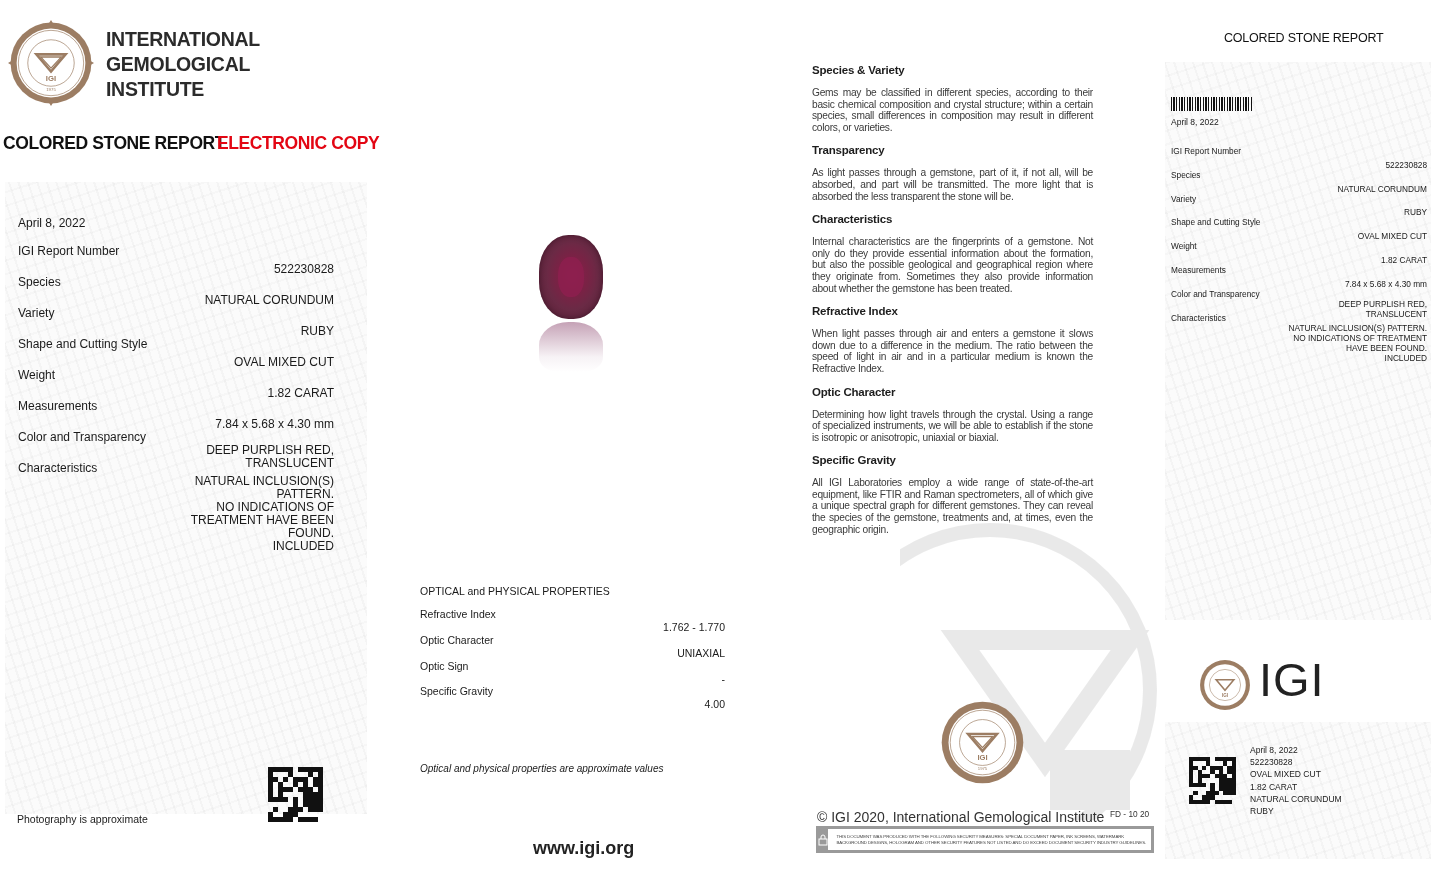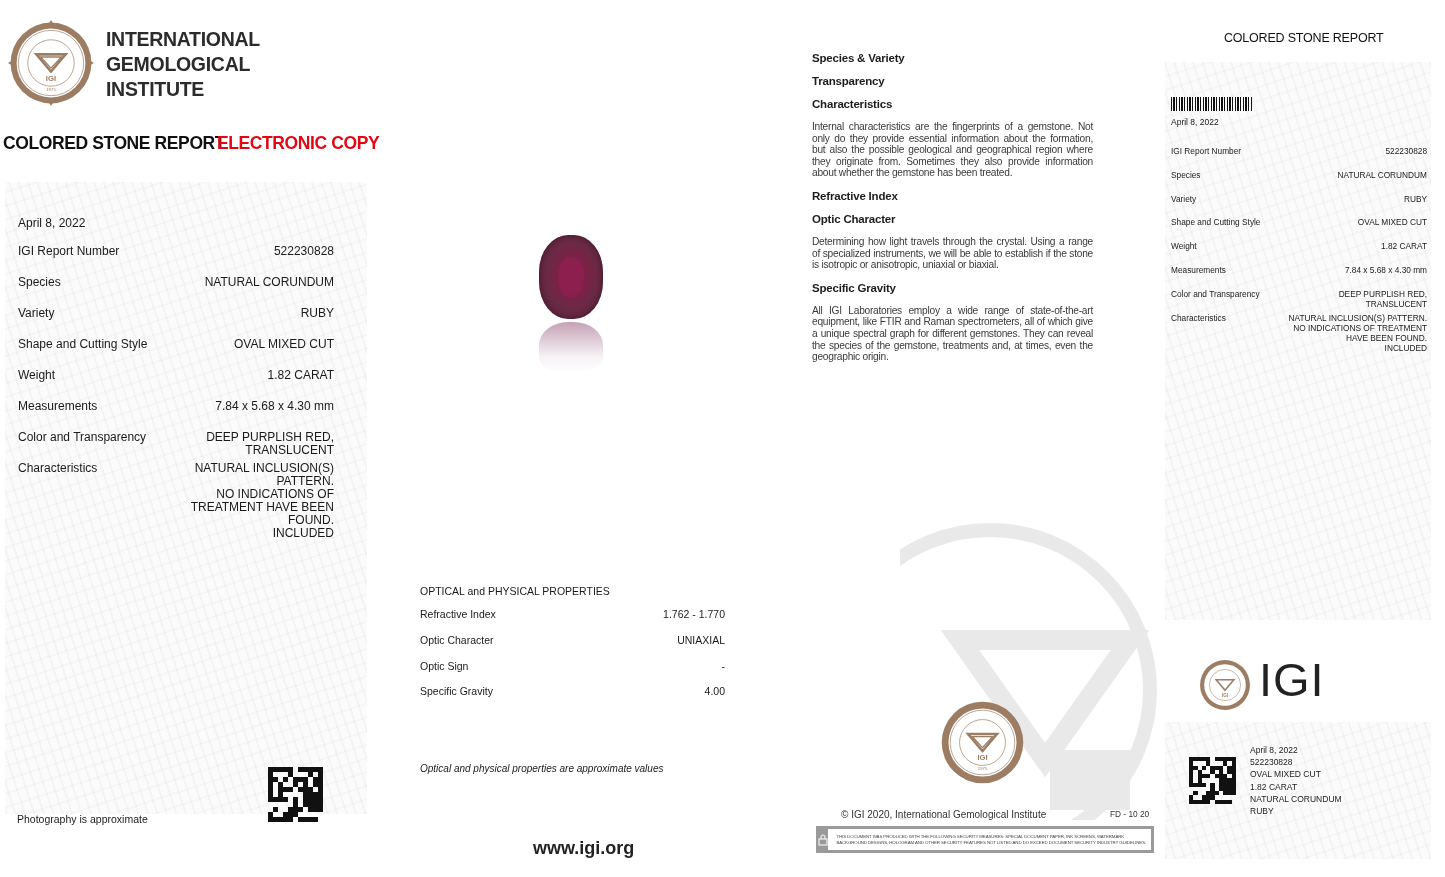--- a/index.html
+++ b/index.html
@@ -14,46 +14,46 @@
   }
 
   
   .p1-logo { position: absolute; left: 8px; top: 20px; width: 86px; height: 86px; }
   .p1-inst { position: absolute; left: 106px; top: 27px; font-weight: bold; font-size: 19.5px; line-height: 25px; color: #2b2b2b; letter-spacing: -0.3px; }
   .p1-title { position: absolute; left: 3px; top: 133px; font-size: 17.5px; font-weight: bold; color: #111; letter-spacing: -0.4px; }
   .p1-ecopy { position: absolute; left: 217px; top: 133px; font-size: 17.5px; font-weight: bold; color: #e30613; letter-spacing: -0.4px; }
   .p1-card { position: absolute; left: 5px; top: 182px; width: 362px; height: 632px; }
   .p1-date { position: absolute; left: 18px; top: 216px; font-size: 12px; }
   .p1-rows { position: absolute; left: 18px; top: 245px; width: 316px; }
-  .row { display: flex; justify-content: space-between; font-size: 12px; line-height: 13px; height: 31px; }
+  .row { display: flex; justify-content: space-between; font-size: 12px; line-height: 13px; height: 31px; flex-direction: column; }
   .row .v { text-align: right; }
   .p1-qr { position: absolute; left: 268px; top: 767px; width: 55px; height: 55px; }
   .p1-photo { position: absolute; left: 17px; top: 813px; font-size: 10.5px; }
 
   
   .gem { position: absolute; left: 539px; top: 235px; width: 64px; height: 84px; border-radius: 46% / 44%;
     background: radial-gradient(ellipse at 52% 48%, #8a1f4e 0%, #7a2245 32%, #6a2a45 55%, #5a2338 100%);
     box-shadow: inset 0 0 6px rgba(40,10,25,0.6); }
   .gem-facet { position: absolute; left: 19px; top: 22px; width: 26px; height: 40px; border-radius: 45%; background: #8e1f4f; opacity: 0.8; }
   .gem-reflect { position: absolute; left: 539px; top: 322px; width: 64px; height: 50px; border-radius: 46% 46% 30% 30%;
     background: linear-gradient(to bottom, rgba(140,70,110,0.5), rgba(200,170,190,0.15) 70%, rgba(255,255,255,0) 100%); }
   .opt-head { position: absolute; left: 420px; top: 585px; font-size: 10.5px; }
   .opt-rows { position: absolute; left: 420px; top: 608px; width: 305px; }
   .opt-rows .row { font-size: 10.5px; height: 25.8px; }
   .opt-note { position: absolute; left: 420px; top: 763px; font-size: 10px; font-style: italic; }
   .url { position: absolute; left: 533px; top: 838px; font-size: 18px; font-weight: bold; color: #222; }
 
   
-  .info { position: absolute; left: 812px; top: 52px; width: 281px; color: #3a3a3a; }
+  .info { position: absolute; left: 812px; top: 64px; width: 281px; color: #3a3a3a; }
   .info h3 { font-size: 11.5px; font-weight: bold; color: #1d1d1d; margin-bottom: 11px; letter-spacing: -0.2px; }
   .info p { font-size: 10.2px; line-height: 11.6px; text-align: justify; letter-spacing: -0.25px; margin-bottom: 11px; }
   .info .sec { margin-bottom: 0; }
   .bigwm { position: absolute; left: 900px; top: 520px; width: 280px; height: 300px; opacity: 0.12; }
   .p3-seal { position: absolute; left: 940px; top: 700px; width: 85px; height: 85px; }
-  .p3-copy { position: absolute; left: 841px; top: 809px; font-size: 10px; color: #333; text-align: right; }
+  .p3-copy { position: absolute; left: 817px; top: 809px; font-size: 14px; color: #333; text-align: right; }
   .p3-fd { position: absolute; left: 1110px; top: 809px; font-size: 8.3px; color: #333; }
   .p3-sec { position: absolute; left: 816px; top: 826px; width: 338px; height: 27px; border: 3px solid #9a9a9a; background: #fff; display: flex; align-items: center; }
   .p3-sec .lock { width: 20px; height: 21px; background: #9a9a9a; margin-left: -1px; display: flex; align-items: center; justify-content: center; }
   .p3-sec .txt { font-size: 4.4px; line-height: 6px; color: #444; padding-left: 8px; padding-right: 4px; letter-spacing: -0.1px; }
 
   
   .p4-title { position: absolute; left: 1224px; top: 31px; font-size: 12.5px; color: #111; letter-spacing: -0.2px; }
   .p4-card { position: absolute; left: 1165px; top: 62px; width: 266px; height: 558px; }
   .p4-barcode { position: absolute; left: 1171px; top: 97px; width: 82px; height: 14px;
     background: repeating-linear-gradient(90deg, #111 0 1px, transparent 1px 2px, #111 2px 4px, transparent 4px 5px, #111 5px 6px, transparent 6px 8px); }
@@ -301,30 +301,33 @@
 <div>
   <svg class="bigwm" viewBox="0 0 280 300">
     <circle cx="90" cy="170" r="160" fill="none" stroke="#555" stroke-width="14"></circle>
     <polygon points="60,120 230,120 145,240" fill="none" stroke="#555" stroke-width="20"></polygon>
     <rect x="150" y="230" width="80" height="60" fill="#555"></rect>
   </svg>
 
   <div class="info">
     <div class="sec">
       <h3>Species &amp; Variety</h3>
+      <p>Gems may be classified in different species, according to their basic chemical composition and crystal structure; within a certain species, small differences in composition may result in different colors, or varieties.</p>
     </div>
     <div class="sec">
       <h3>Transparency</h3>
+      <p>As light passes through a gemstone, part of it, if not all, will be absorbed, and part will be transmitted. The more light that is absorbed the less transparent the stone will be.</p>
     </div>
     <div class="sec">
       <h3>Characteristics</h3>
       <p>Internal characteristics are the fingerprints of a gemstone. Not only do they provide essential information about the formation, but also the possible geological and geographical region where they originate from. Sometimes they also provide information about whether the gemstone has been treated.</p>
     </div>
     <div class="sec">
       <h3>Refractive Index</h3>
+      <p>When light passes through air and enters  a gemstone it slows down due to a difference in the medium. The ratio between the speed of light in air and in a particular medium is known the Refractive Index.</p>
     </div>
     <div class="sec">
       <h3>Optic Character</h3>
       <p>Determining how light travels through the crystal. Using a range of specialized instruments, we will be able to establish if the stone is isotropic or anisotropic, uniaxial or biaxial.</p>
     </div>
     <div class="sec">
       <h3>Specific Gravity</h3>
       <p>All IGI Laboratories employ a wide range of state-of-the-art equipment, like FTIR and Raman spectrometers, all of which give a unique spectral graph for different gemstones. They can reveal the species of the gemstone, treatments and, at times, even the geographic origin.</p>
     </div>
   </div>

